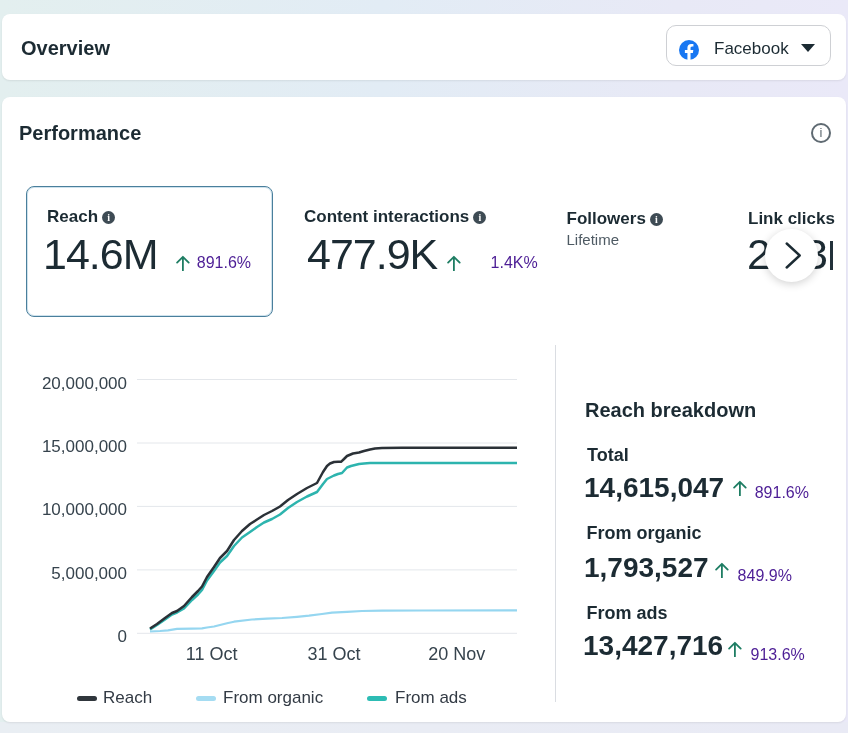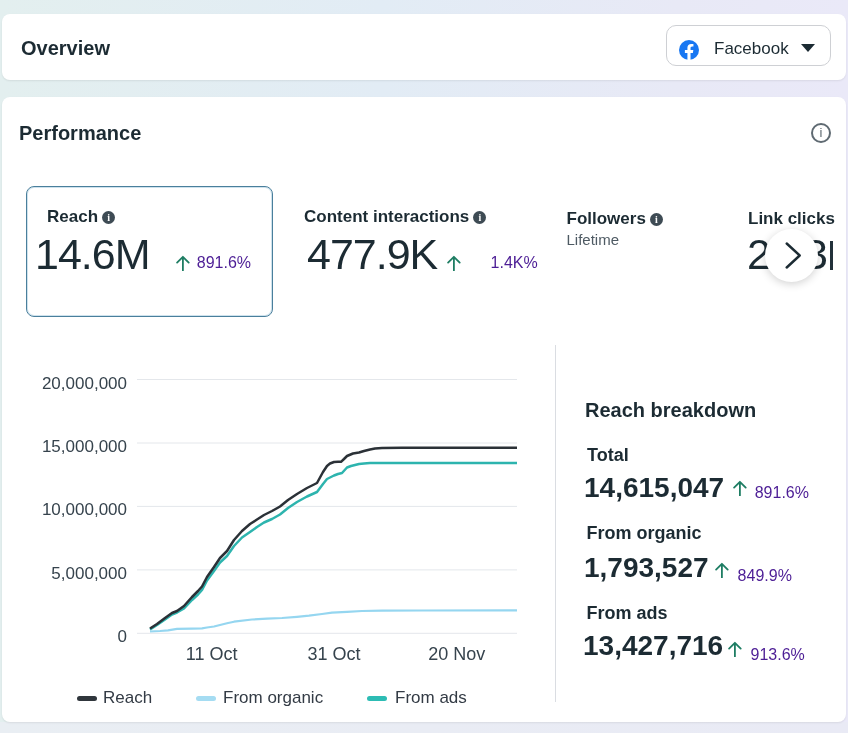--- a/index.html
+++ b/index.html
@@ -72,21 +72,21 @@
       <span class="txt">Facebook</span>
       <span class="caret"></span>
     </div>
   </div>
   <div class="maincard">
     <div class="perf">Performance</div>
     <div class="infoc">i</div>
 
     <div class="selcard"></div>
     <div class="abs" style="left:45px; top:111px;"><span class="mtitle">Reach</span><span class="ii">i</span></div>
-    <div class="abs bignum" style="left:33px; top:136.4px;">14.6M</div>
+    <div class="abs bignum" style="left:41px; top:136.4px;">14.6M</div>
     <svg class="abs" style="left:173.5px; top:157.5px;" width="14" height="16" viewBox="0 0 14 16">
       <path d="M6.9 15.6 L6.9 1.8 M1.1 7.6 L6.9 1.8 L12.7 7.6" fill="none" stroke="#1e7d63" stroke-width="1.8" stroke-linejoin="round" stroke-linecap="round"></path>
     </svg>
     <div class="abs green" style="left:194.8px; top:158.3px;">891.6%</div>
 
     <div class="abs" style="left:302px; top:111px;"><span class="mtitle">Content interactions</span><span class="ii">i</span></div>
     <div class="abs bignum" style="left:305px; top:136.4px;">477.9K</div>
     <svg class="abs" style="left:444.8px; top:157.5px;" width="14" height="16" viewBox="0 0 14 16">
       <path d="M6.9 15.6 L6.9 1.8 M1.1 7.6 L6.9 1.8 L12.7 7.6" fill="none" stroke="#1e7d63" stroke-width="1.8" stroke-linejoin="round" stroke-linecap="round"></path>
     </svg>

